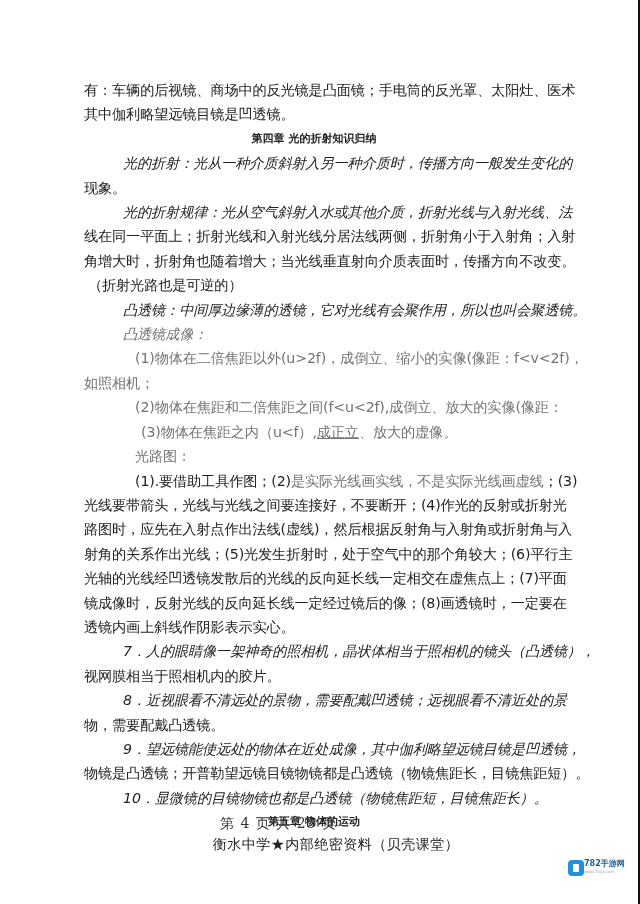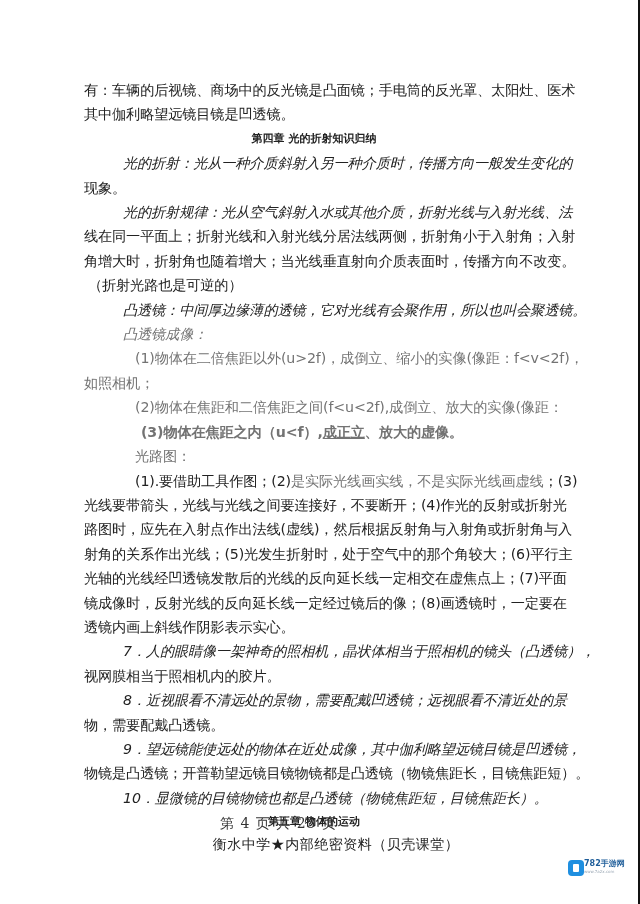--- a/index.html
+++ b/index.html
@@ -30,21 +30,21 @@
       width: 460px;
     }
     .line {
       font-size: 14.2px;
       line-height: 24.4px;
       white-space: nowrap;
       letter-spacing: -0.15px;
     }
     .indent { padding-left: 39px; font-style: italic; }
     .indent2 { padding-left: 51px; }
-    .indent3 { padding-left: 57px; font-weight: bold; }
+    .indent3 { padding-left: 57px; }
     .indent-red4 { padding-left: 51px; }
     .red { color: #737373; }
     .heading {
       font-weight: bold;
       text-align: center;
       font-size: 11px;
       line-height: 24.4px;
       letter-spacing: 0px;
     }
     .underline { text-decoration: underline; text-decoration-thickness: 1px; }

